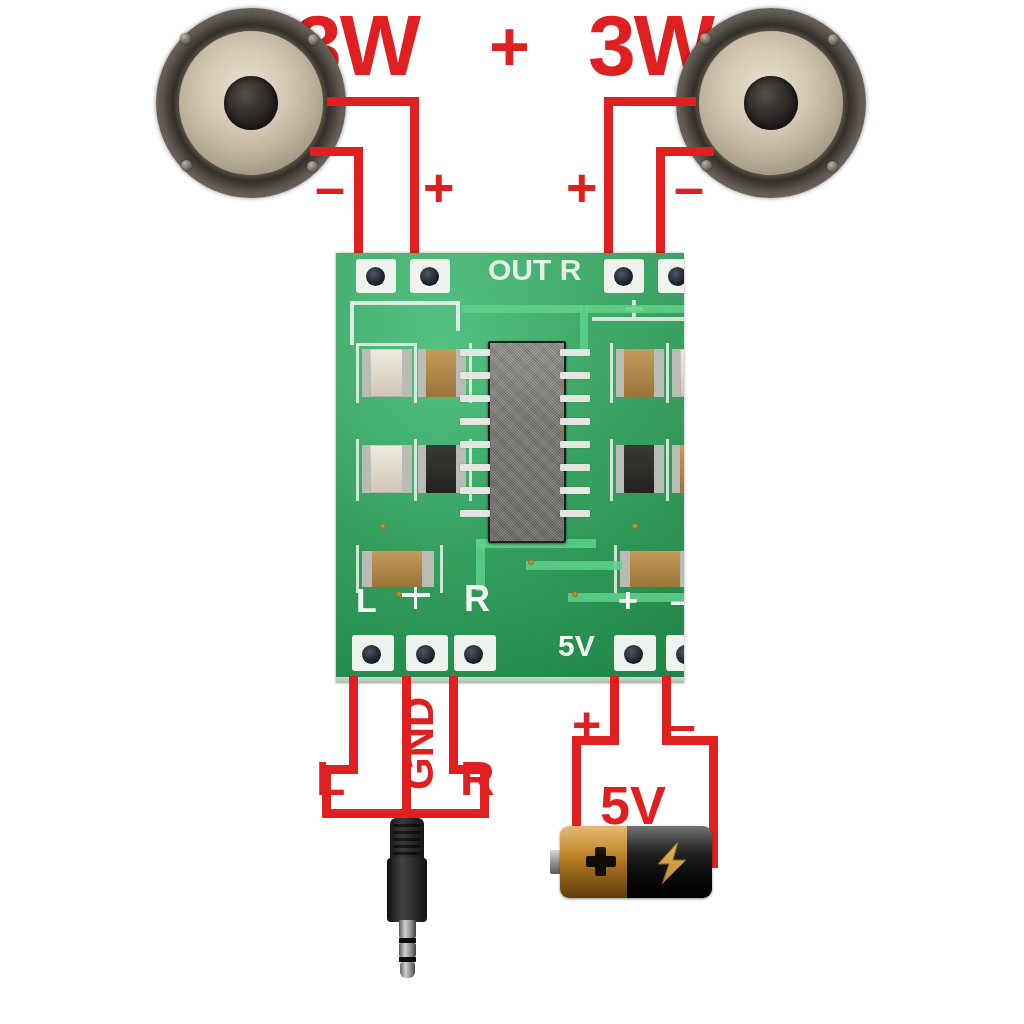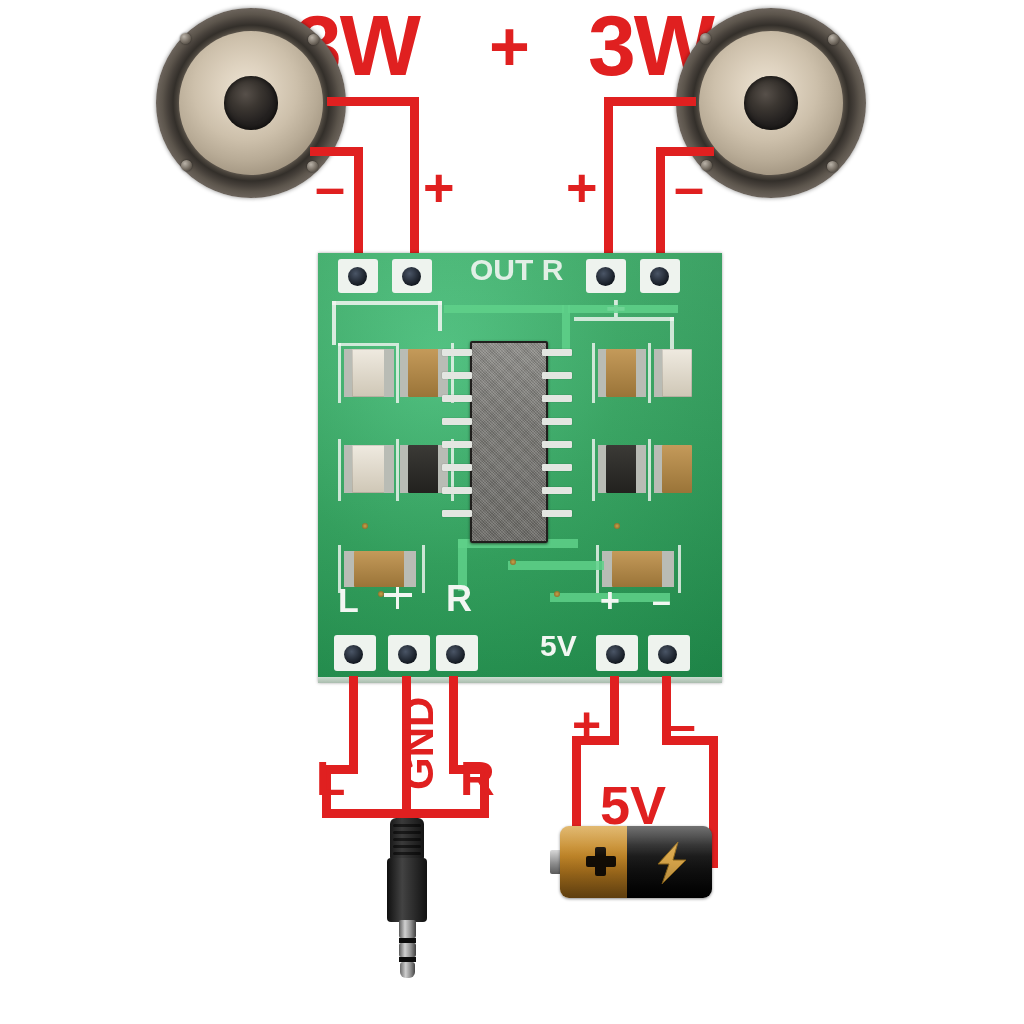--- a/index.html
+++ b/index.html
@@ -169,21 +169,21 @@
   <div class="sign" style="left:315px;top:160px;">–</div>
   <div class="sign" style="left:423px;top:160px;">+</div>
 
   <div class="wire" style="left:604px;top:97px;width:92px;height:9px;"></div>
   <div class="wire" style="left:604px;top:97px;width:9px;height:175px;"></div>
   <div class="wire" style="left:656px;top:147px;width:58px;height:9px;"></div>
   <div class="wire" style="left:656px;top:147px;width:9px;height:125px;"></div>
   <div class="sign" style="left:566px;top:160px;">+</div>
   <div class="sign" style="left:674px;top:160px;">–</div>
 
-  <div class="pcb" style="left:318px;top:253px;width:404px;height:430px;">
+  <div class="pcb" style="left:336px;top:253px;width:348px;height:430px;">
     <div class="pcb-inner">
 
       <div class="silk-t" style="left:40px;top:5px;font-size:26px;opacity:.9;">L</div>
       <div class="silk-t" style="left:152px;top:2px;font-size:30px;opacity:.9;">OUT R</div>
       <div class="silk-t" style="left:288px;top:38px;font-size:34px;opacity:.85;">+</div>
 
       <div class="pad" style="left:20px;top:6px;width:40px;height:34px;"></div>
       <div class="pad" style="left:74px;top:6px;width:40px;height:34px;"></div>
       <div class="pad" style="left:268px;top:6px;width:40px;height:34px;"></div>
       <div class="pad" style="left:322px;top:6px;width:40px;height:34px;"></div>

